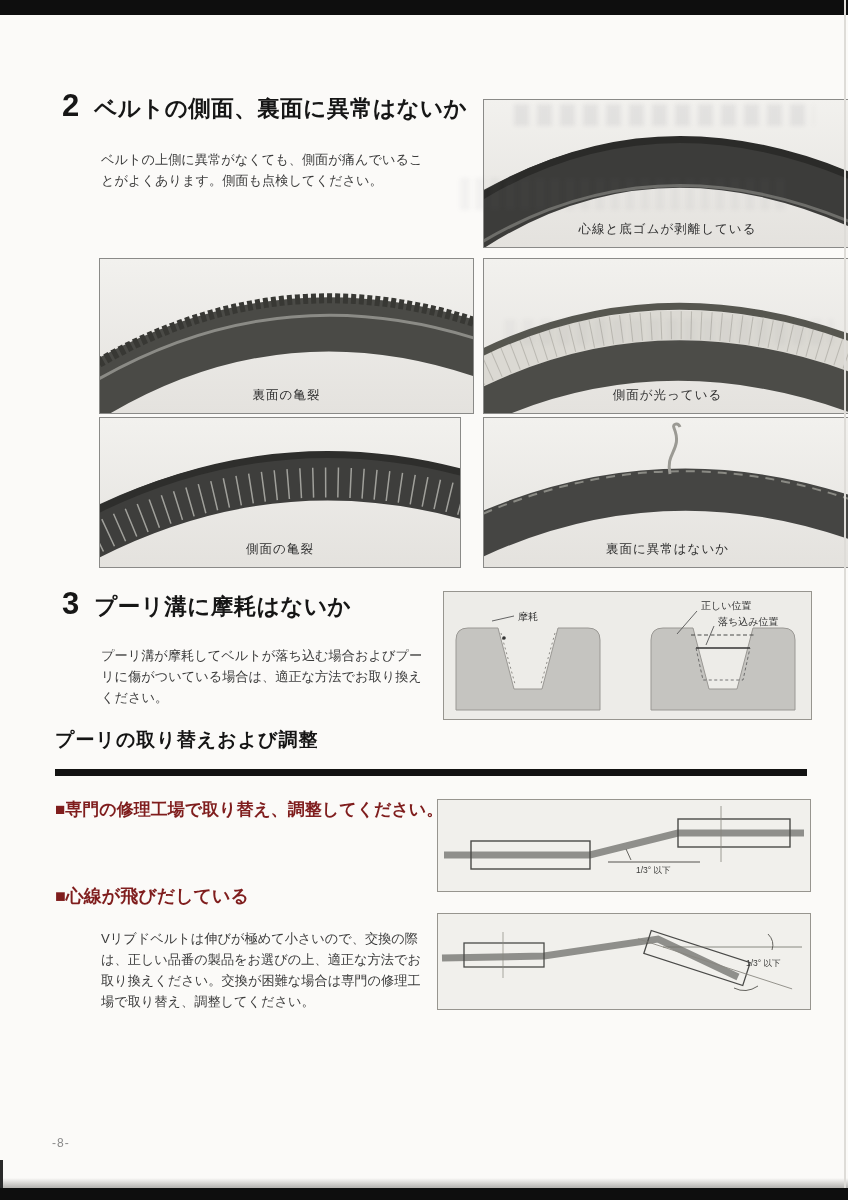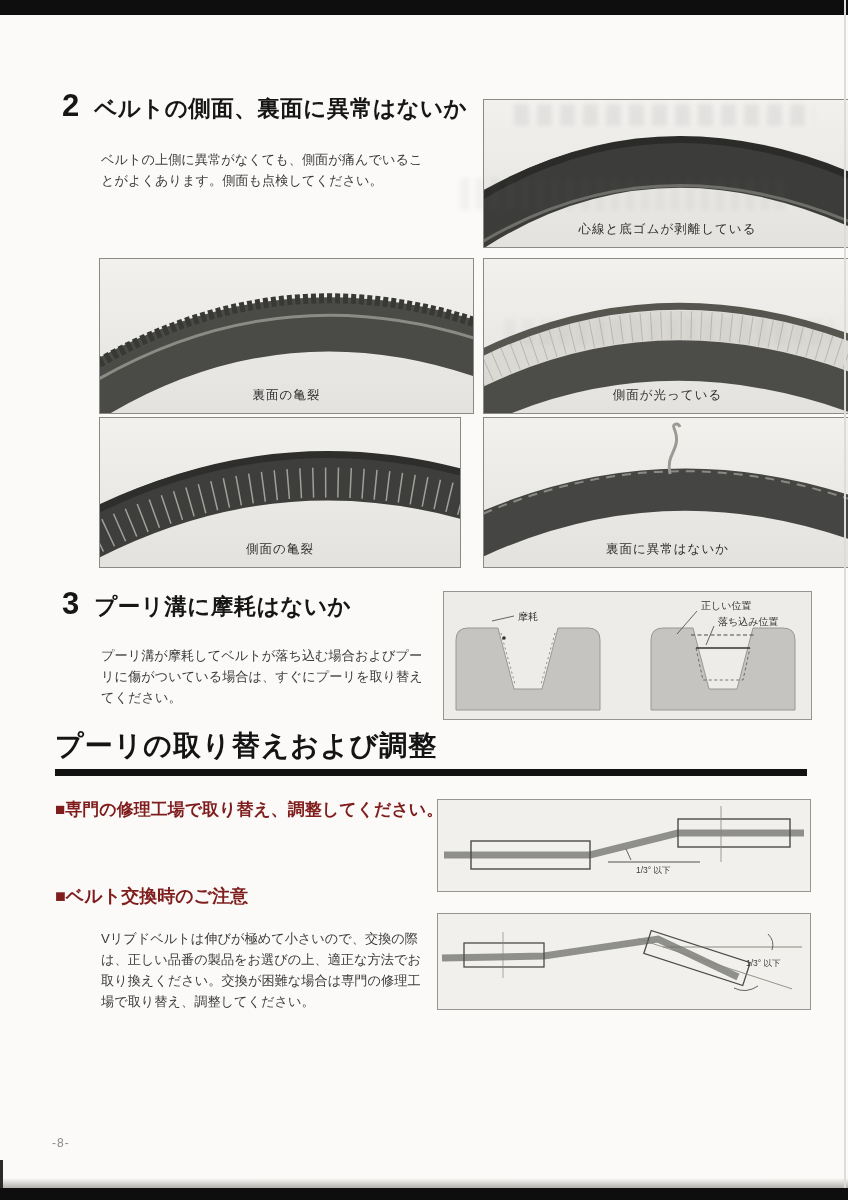--- a/index.html
+++ b/index.html
@@ -27,21 +27,21 @@
   .photo{position:absolute;border:1px solid #8a8a88;
     background:linear-gradient(#f2f1ee,#e4e2de);margin-left:40px;}
   .photo svg{position:absolute;left:0;top:0;width:100%;height:100%;}
   .photo .caption{position:absolute;left:0;bottom:9px;width:100%;text-align:center;
     font-size:12.5px;color:#2e2e2e;letter-spacing:1px;}
 
   .diagram{position:absolute;border:1px solid #97958f;background:#edecE8;background:#edece8;}
   .diagram svg{position:absolute;left:0;top:0;width:100%;height:100%;}
   svg text{font-family:"Liberation Sans","DejaVu Sans",sans-serif;}
 
-  .main-heading{position:absolute;font-size:28px;font-weight:bold;color:#141414;
+  .main-heading{position:absolute;font-size:19px;font-weight:bold;color:#141414;
     letter-spacing:1px;white-space:nowrap;}
   .thick-rule{position:absolute;background:#121212;}
 
   .sub-title{position:absolute;font-size:17px;font-weight:bold;color:#7f1d1d;white-space:nowrap;}
   .sub-title.small{font-size:18px;}
   .bullets{position:absolute;font-size:13px;line-height:1.75;color:#3c3c3c;}
   .bullets p{margin:0;}
 
   .page-num{position:absolute;font-size:12px;color:#8a8a8a;letter-spacing:1px;}
 
@@ -112,21 +112,21 @@
       <path d="M 186 56 C 181 34 199 32 190 10 C 188 6 194 4 196 9" stroke="#9b9a94" stroke-width="3" fill="none"></path>
     </svg>
     <span class="caption">裏面に異常はないか</span>
   </div>
 
   <div class="sec-head" style="left:62px;top:586px;">
     <span class="sec-num">3</span>
     <span class="sec-title">プーリ溝に摩耗はないか</span>
   </div>
   <div class="body-text" style="left:85px;top:630px;width:366px;">
-    <p>プーリ溝が摩耗してベルトが落ち込む場合およびプーリに傷がついている場合は、すぐにプーリを取り替えてください。</p>
+    <p>プーリ溝が摩耗してベルトが落ち込む場合およびプーリに傷がついている場合は、適正な方法でお取り換えください。</p>
   </div>
 
   <div class="diagram" style="left:443px;top:591px;width:367px;height:127px;">
     <svg viewBox="0 0 367 127">
 
       <path d="M12 118 L12 48 Q12 36 24 36 L54 36 L70 97 L98 97 L114 36 L144 36 Q156 36 156 48 L156 118 Z" fill="#c5c4c0" stroke="#9a9894" stroke-width="1"></path>
       <path d="M57 41 L71 92" stroke="#8d8b86" stroke-width="1" stroke-dasharray="2 3" fill="none"></path>
       <path d="M111 41 L97 92" stroke="#8d8b86" stroke-width="1" stroke-dasharray="2 3" fill="none"></path>
       <circle cx="60" cy="46" r="1.8" fill="#333"></circle>
       <path d="M48 29 L70 24" stroke="#555" stroke-width=".9" fill="none"></path>
@@ -141,21 +141,21 @@
       <text x="257" y="17" font-size="10" fill="#2f2f2f">正しい位置</text>
       <text x="274" y="33" font-size="10" fill="#2f2f2f">落ち込み位置</text>
     </svg>
   </div>
 
   <div class="main-heading" style="left:55px;top:727px;">プーリの取り替えおよび調整</div>
   <div class="thick-rule" style="left:55px;top:769px;width:752px;height:7px;"></div>
 
   <div class="sub-title" style="left:55px;top:798px;">■専門の修理工場で取り替え、調整してください。</div>
 
-  <div class="sub-title small" style="left:55px;top:884px;">■ベルト交換時のご注意</div>
+  <div class="sub-title small" style="left:55px;top:884px;">■心線が飛びだしている</div>
   <div class="body-text" style="left:85px;top:913px;width:362px;">
     <p>Vリブドベルトは伸びが極めて小さいので、交換の際は、正しい品番の製品をお選びの上、適正な方法でお取り換えください。交換が困難な場合は専門の修理工場で取り替え、調整してください。</p>
   </div>
 
   <div class="diagram" style="left:437px;top:799px;width:372px;height:91px;background:#f1f0ec;">
     <svg viewBox="0 0 372 91">
       <polyline points="6,55 152,55 240,33 366,33" stroke="#8f8f8b" stroke-width="7" fill="none"></polyline>
       <rect x="33" y="41" width="119" height="28" fill="none" stroke="#4a4a48" stroke-width="1.4"></rect>
       <rect x="240" y="19" width="112" height="28" fill="none" stroke="#4a4a48" stroke-width="1.4"></rect>
       <line x1="283" y1="6" x2="283" y2="62" stroke="#88867f" stroke-width=".8"></line>

